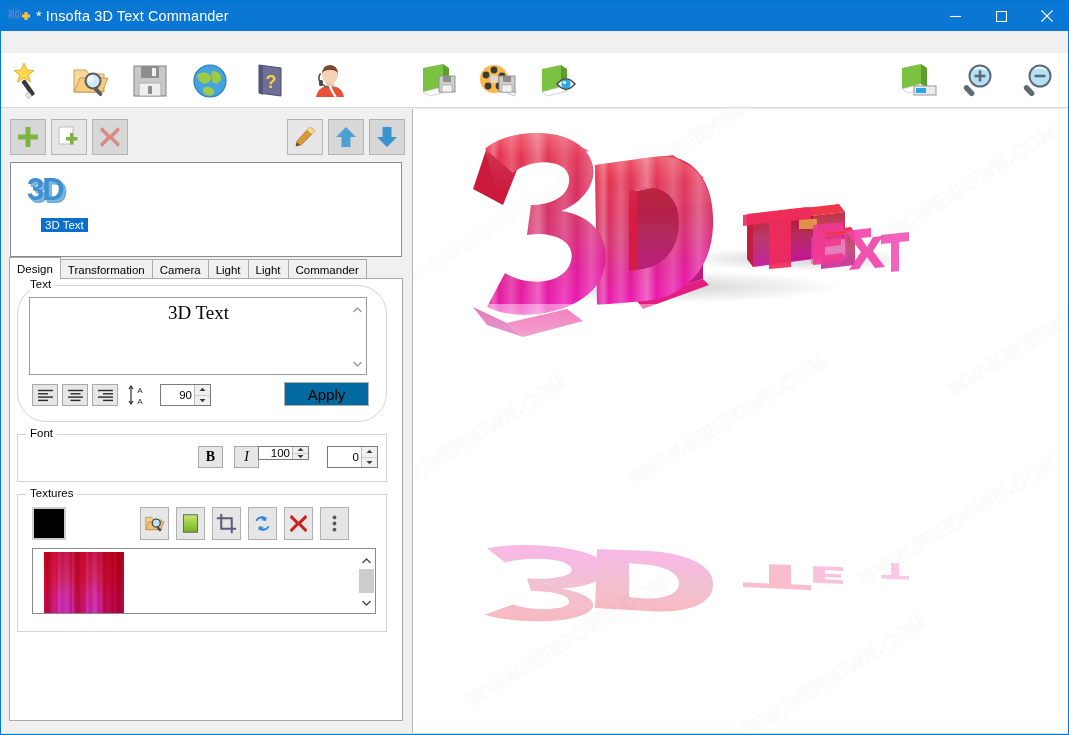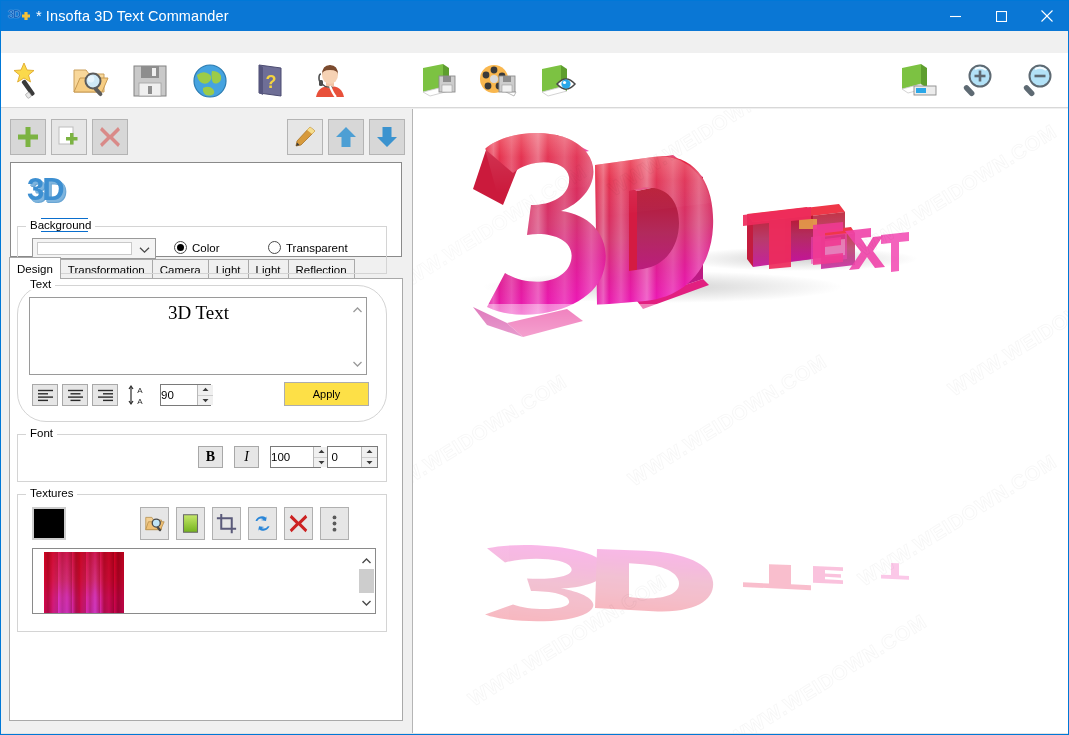--- a/index.html
+++ b/index.html
@@ -224,39 +224,39 @@
     background: #e6e6e6; border: 1px solid #a8a8a8;
     box-sizing: border-box;
     display: flex; align-items: center; justify-content: center;
   }
   .spinner {
     position: absolute;
     background: #ffffff; border: 1px solid #7a7a7a;
     box-sizing: border-box; display: flex; align-items: center;
   }
   .spinner .val {
-    flex: 1; text-align: right; padding-right: 23px;
+    flex: 1; text-align: right; padding-right: 2px;
     font-size: 11.5px; font-family: "Liberation Sans", sans-serif; color: #000;
   }
   .spinner .btns {
     width: 15px; height: 100%; display: flex; flex-direction: column;
     border-left: 1px solid #b8b8b8; flex: none;
   }
   .spinner .sb {
     flex: 1; background: #f0f0f0;
     display: flex; align-items: center; justify-content: center;
   }
   .spinner .sb:first-child { border-bottom: 1px solid #cdcdcd; }
   .applybtn {
     position: absolute; top: 96px; left: 266px;
     width: 85px; height: 24px;
-    background: #fde047; border: 1px solid #adadad;
+    background: #0369a1; border: 1px solid #adadad;
     box-sizing: border-box;
     display: flex; align-items: center; justify-content: center;
-    font-size: 11px; font-family: "Liberation Sans", sans-serif; color: #000;
+    font-size: 15px; font-family: "Liberation Sans", sans-serif; color: #000;
   }
 
   
   .grp-font { top: 325px; left: 16px; width: 370px; height: 48px; }
   .fontcombo {
     position: absolute; top: 11px; left: 14px;
     width: 155px; height: 22px;
     background: #ffffff; border: 1px solid #7a7a7a;
     box-sizing: border-box;
     display: flex; align-items: center;
@@ -560,45 +560,24 @@
         <div class="obj-label">3D Text</div>
       </div>
     </div>
 
     <div class="tabstrip">
       <div class="tab active">Design</div>
       <div class="tab">Transformation</div>
       <div class="tab">Camera</div>
       <div class="tab">Light</div>
       <div class="tab">Light</div>
-      <div class="tab">Reflection</div>
+      <div class="tab">Commander</div>
     </div>
     <div class="tabbody"></div>
 
-    <div class="grp grp-bg">
-      <span class="grp-title">Background</span>
-      <div class="colorcombo">
-        <span class="swatch"></span>
-        <span class="arrow">
-          <svg width="11" height="8" viewBox="0 0 11 8">
-              <path d="M1,1.8 L5.5,6.2 L10,1.8" fill="none" stroke="#4a4a4a" stroke-width="1.3"></path>
-            </svg>
-        </span>
-      </div>
-      <div class="radio-row" style="left:156px">
-        <span class="radio">
-            <span class="dot"></span>
-          </span>
-        <span class="radio-lbl">Color</span>
-      </div>
-      <div class="radio-row" style="left:250px">
-        <span class="radio"></span>
-        <span class="radio-lbl">Transparent</span>
-      </div>
-    </div>
 
     <div class="grp grp-text">
       <span class="grp-title">Text</span>
       <div class="textarea">
         <span class="content">3D Text</span>
       </div>
       <div class="vscroll">
         <span>
           <svg width="11" height="8" viewBox="0 0 11 8">
               <path d="M1.5,6 L5.5,2 L9.5,6" fill="none" stroke="#9a9a9a" stroke-width="1.3"></path>
@@ -663,21 +642,21 @@
       </div>
 
       <div class="applybtn">Apply</div>
     </div>
 
     <div class="grp grp-font">
       <span class="grp-title">Font</span>
       <div class="styletog" style="left:180px;font-weight:bold;font-family:'Liberation Serif',serif">B</div>
       <div class="styletog" style="left:216px;font-style:italic;font-family:'Liberation Serif',serif">I</div>
 
-      <div class="spinner" style="top:11px;left:252px;width:51px;height:22px">
+      <div class="spinner" style="top:11px;left:240px;width:51px;height:14px">
         <span class="val">100</span>
         <span class="btns">
           <span class="sb">
             <svg width="7" height="5" viewBox="0 0 7 5">
                 <path d="M0.5,4 L3.5,0.8 L6.5,4 Z" fill="#3a3a3a"></path>
               </svg>
           </span>
           <span class="sb">
             <svg width="7" height="5" viewBox="0 0 7 5">
                 <path d="M0.5,1 L3.5,4.2 L6.5,1 Z" fill="#3a3a3a"></path>

